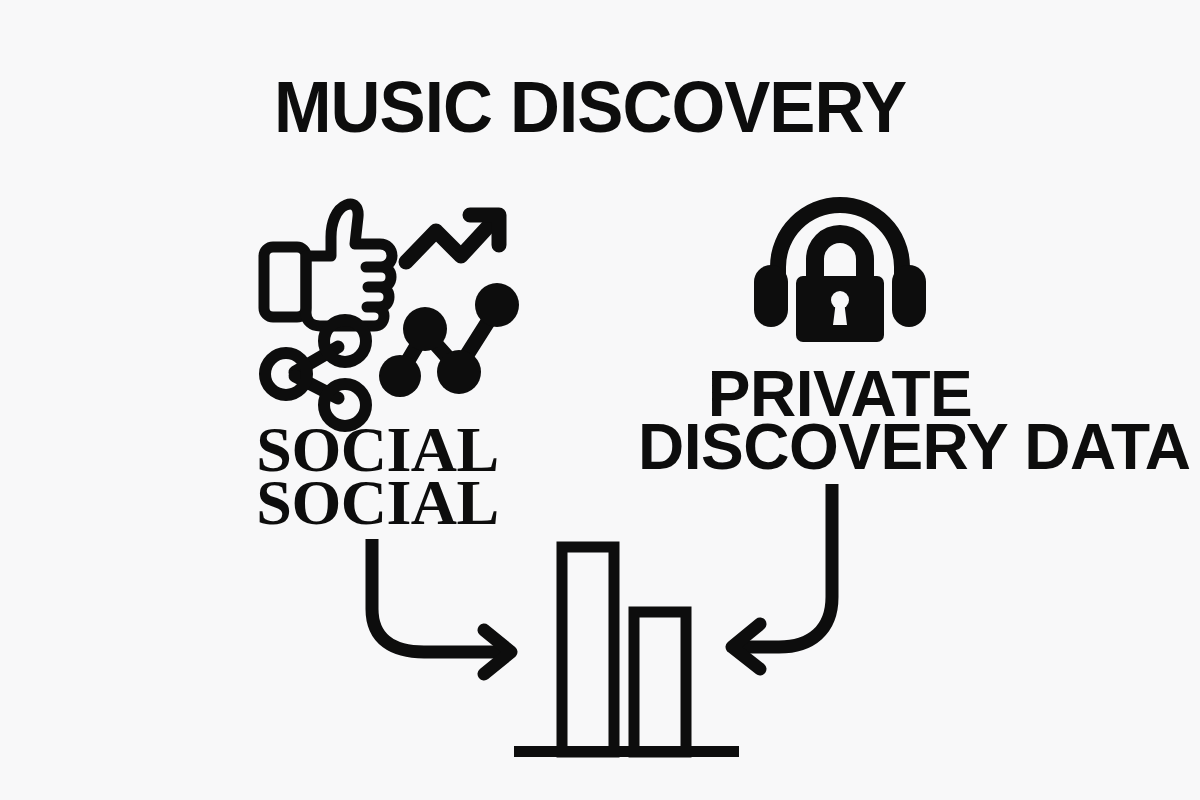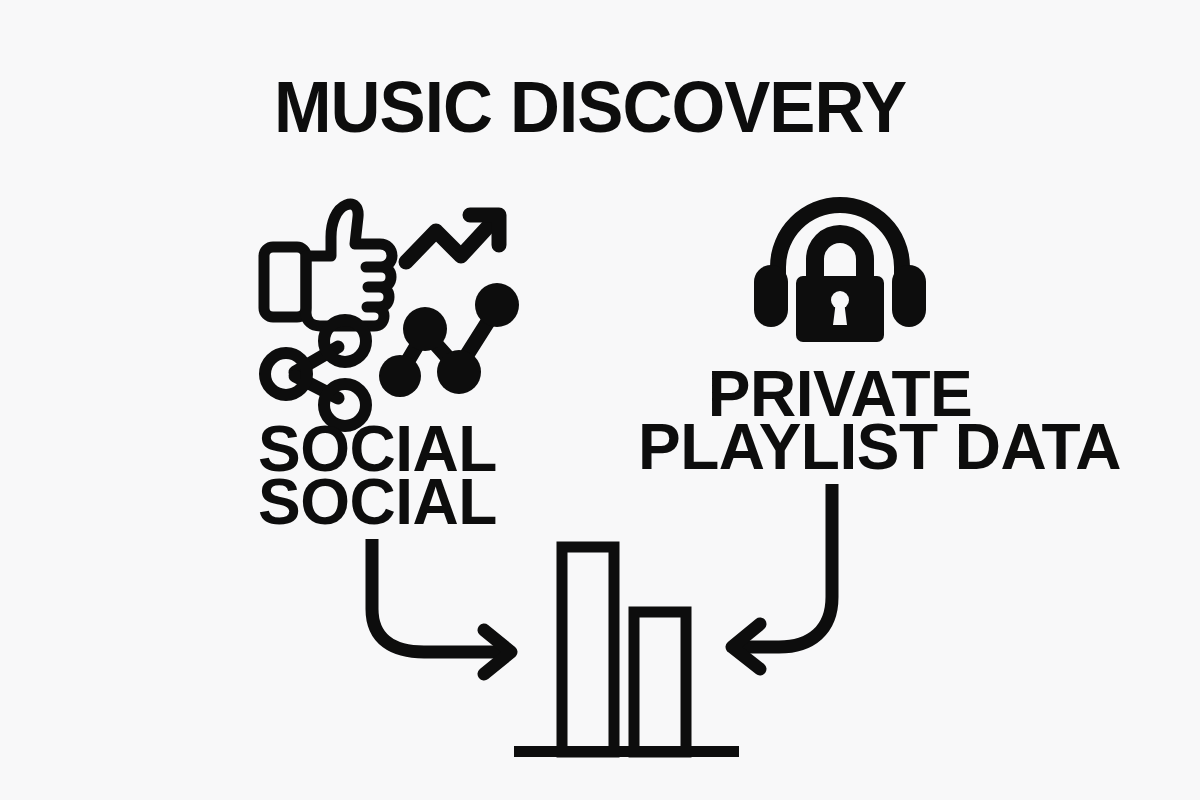--- a/index.html
+++ b/index.html
@@ -47,20 +47,21 @@
     line-height: 53px;
     letter-spacing: -0.5px;
     color: #0d0d0d;
     text-align: center;
     white-space: nowrap;
   }
   #label-social {
     left: 175px;
     top: 386px;
     width: 405px;
+    font-family: Liberation Serif, serif;
   }
   #label-private {
     left: 638px;
     top: 331px;
     width: 404px;
   }
   .label .line { display: block; }
 
   
   .icon-group { position: absolute; }
@@ -172,21 +173,21 @@
         <rect x="48" y="79" width="88" height="66" rx="7" ry="7"></rect>
 
         <circle cx="92" cy="103" r="9" fill="#f8f8f9"></circle>
         <path d="M88 104 L96 104 L99 128 L85 128 Z" fill="#f8f8f9"></path>
       </g>
     </svg>
   </div>
 
   <div class="label" id="label-private">
     <span class="line">PRIVATE</span>
-    <span class="line">PLAYLIST DATA</span>
+    <span class="line">DISCOVERY DATA</span>
   </div>
 
   <div class="icon-group" id="arrow-left">
     <svg width="185" height="145" viewBox="0 0 185 145" aria-hidden="true">
       <g fill="none" stroke="#0d0d0d" stroke-width="13" stroke-linecap="butt" stroke-linejoin="round">
         <path d="M24 12
                  L24 82
                  C24 113 46 125 76 125
                  L155 125"></path>
         <polyline points="136,103 163,125 136,147" stroke-linecap="round"></polyline>

